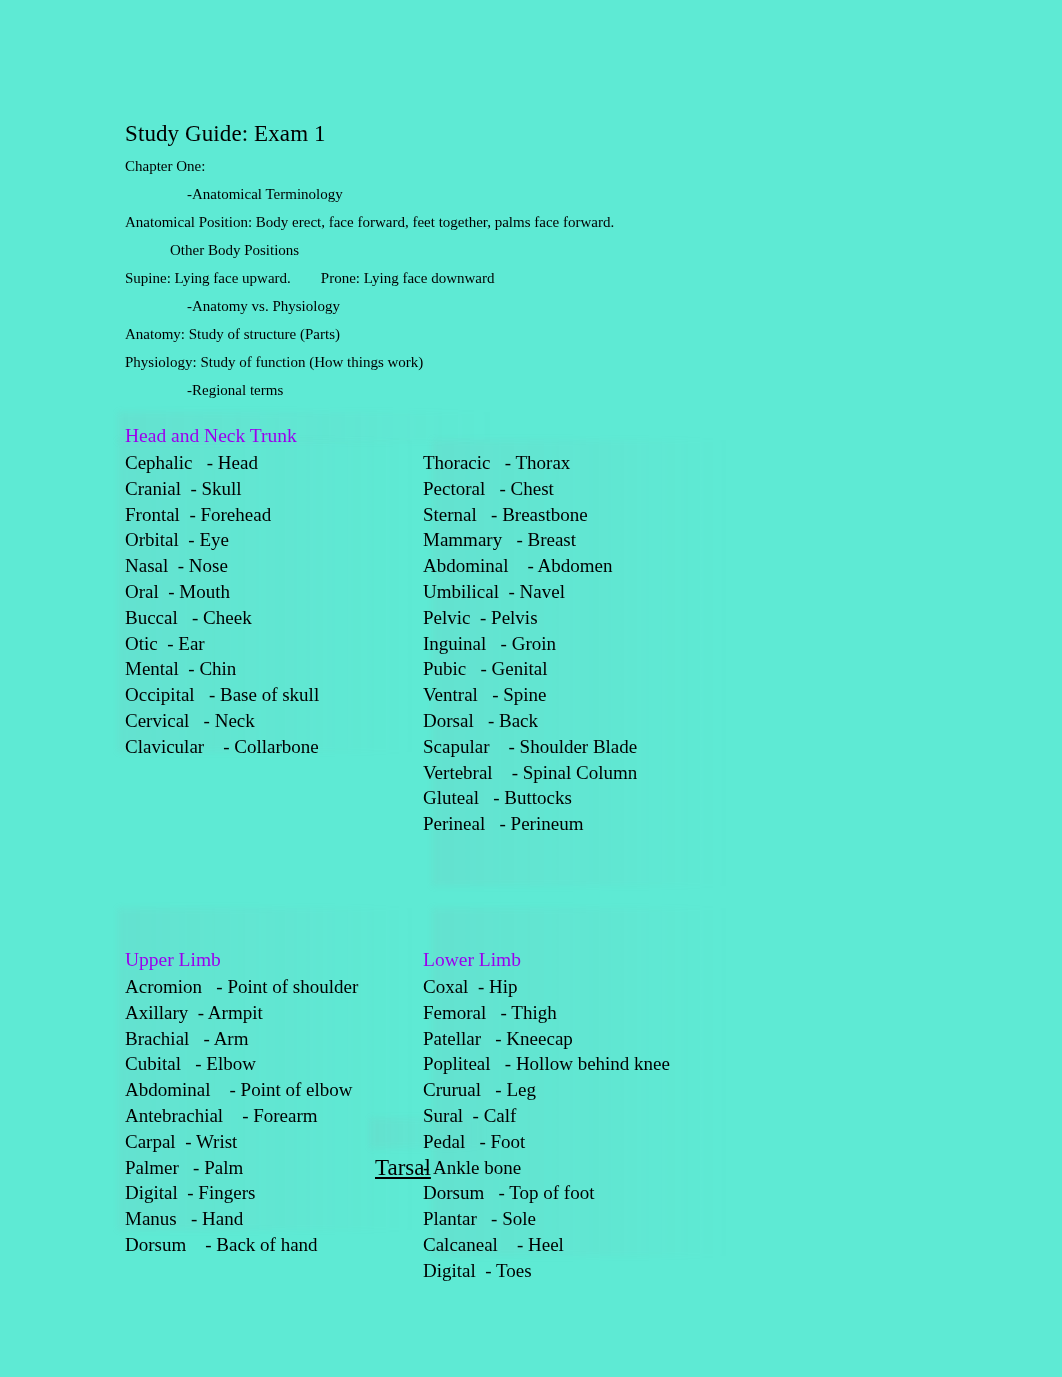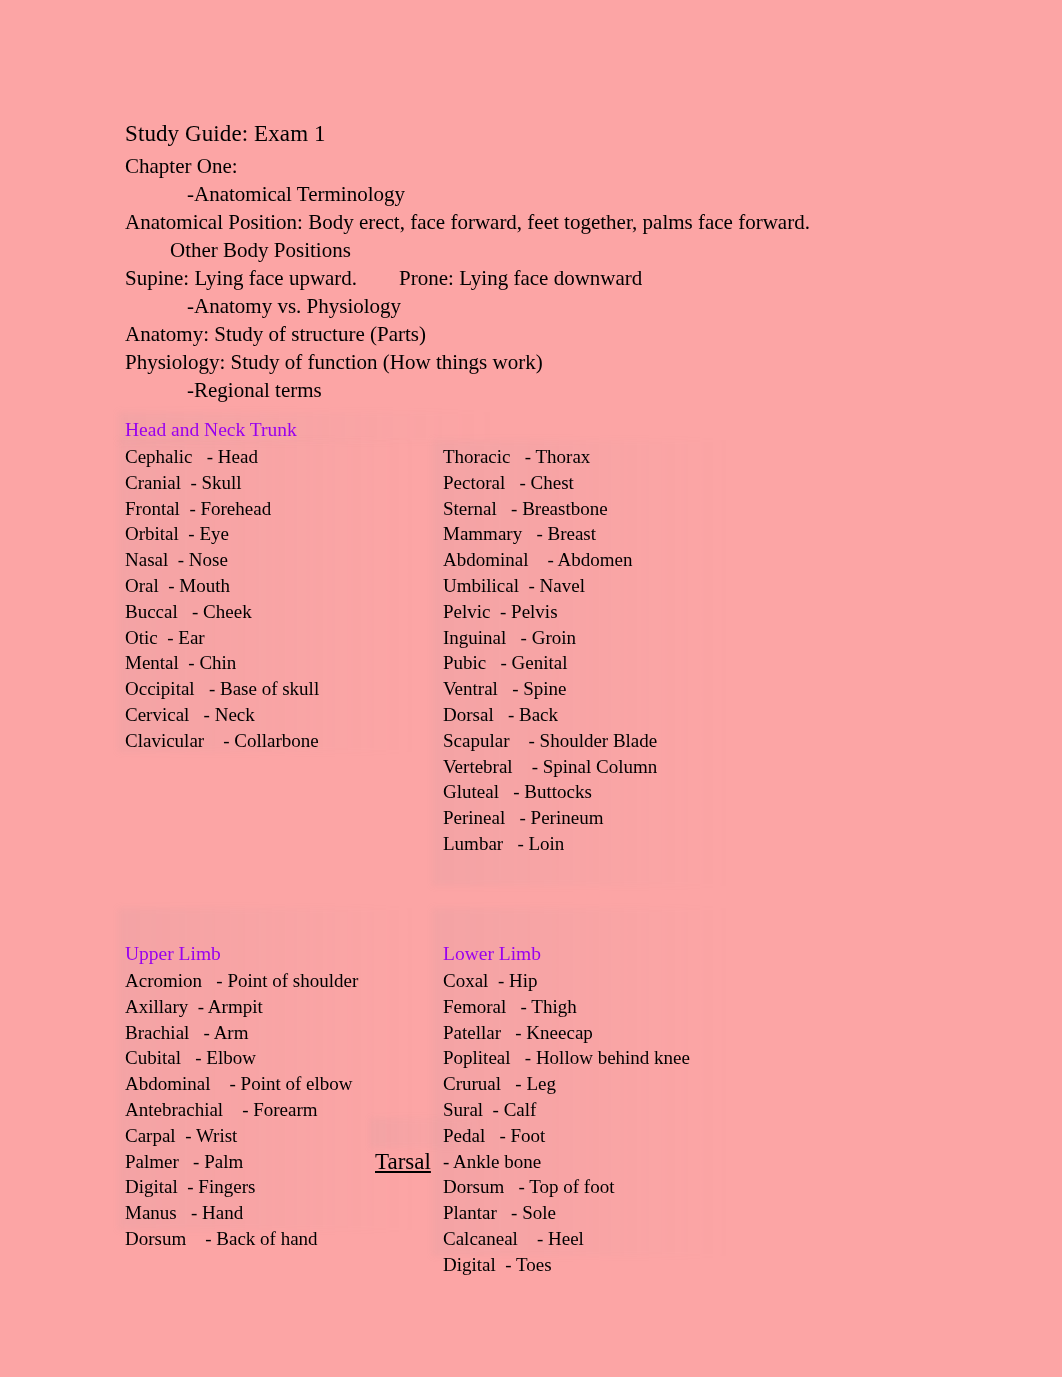--- a/index.html
+++ b/index.html
@@ -14,21 +14,21 @@
     font-family: "Liberation Serif", "DejaVu Serif", serif;
     color: #000000;
     overflow: hidden;
   }
 
   .page {
     position: absolute;
     top: 0; left: 0;
     width: 1062px;
     height: 1377px;
-    background: #fca5a5;
+    background: #5eead4;
   }
 
   
   .wash {
     position: absolute;
     pointer-events: none;
     background: linear-gradient(90deg, rgba(160,150,165,0.085) 0%, rgba(170,160,175,0.05) 45%, rgba(255,255,255,0) 100%);
     filter: blur(3px);
   }
 
@@ -41,21 +41,21 @@
 
   .title {
     font-size: 23px;
     line-height: 31px;
     margin: 0 0 3px 0;
     font-weight: normal;
     letter-spacing: 0.1px;
   }
 
   .line {
-    font-size: 21px;
+    font-size: 15px;
     line-height: 28px;
     white-space: pre;
   }
 
   .indent1 { padding-left: 62px; }
   .indent2 { padding-left: 45px; font-family: Liberation Serif, serif; }
 
   .columns {
     position: relative;
     margin-top: 2px;
@@ -71,21 +71,21 @@
   .grid {
     position: relative;
     width: 820px;
   }
 
   .col {
     position: absolute;
     top: 0;
   }
   .col-left  { left: 0px;   width: 310px; }
-  .col-right { left: 318px; width: 500px; }
+  .col-right { left: 298px; width: 500px; }
 
   .entry {
     font-size: 19px;
     line-height: 25.8px;
     white-space: pre;
     position: relative;
   }
 
   .entry .term { }
   .entry .sep  { }
@@ -121,21 +121,21 @@
       <div class="line indent1">-Anatomical Terminology</div>
       <div class="line">Anatomical Position: Body erect, face forward, feet together, palms face forward.</div>
       <div class="line indent2">Other Body Positions</div>
       <div class="line">Supine: Lying face upward.        Prone: Lying face downward</div>
       <div class="line indent1">-Anatomy vs. Physiology</div>
       <div class="line">Anatomy: Study of structure (Parts)</div>
       <div class="line">Physiology: Study of function (How things work)</div>
       <div class="line indent1">-Regional terms</div>
     </div>
 
-    <div class="columns" style="margin-top:12px;">
+    <div class="columns" style="margin-top:18px;">
       <div class="grid" style="height:470px;">
 
         <div class="col col-left">
           <div class="colhead">Head and Neck Trunk</div>
           <div id="s0-left">
               <div class="entry"><span class="term">Cephalic</span><span class="sep">   - </span><span class="mean">Head</span></div>
               <div class="entry"><span class="term">Cranial</span><span class="sep">  - </span><span class="mean">Skull</span></div>
               <div class="entry"><span class="term">Frontal</span><span class="sep">  - </span><span class="mean">Forehead</span></div>
               <div class="entry"><span class="term">Orbital</span><span class="sep">  - </span><span class="mean">Eye</span></div>
               <div class="entry"><span class="term">Nasal</span><span class="sep">  - </span><span class="mean">Nose</span></div>
@@ -160,21 +160,20 @@
               <div class="entry"><span class="term">Umbilical</span><span class="sep">  - </span><span class="mean">Navel</span></div>
               <div class="entry"><span class="term">Pelvic</span><span class="sep">  - </span><span class="mean">Pelvis</span></div>
               <div class="entry"><span class="term">Inguinal</span><span class="sep">   - </span><span class="mean">Groin</span></div>
               <div class="entry"><span class="term">Pubic</span><span class="sep">   - </span><span class="mean">Genital</span></div>
               <div class="entry"><span class="term">Ventral</span><span class="sep">   - </span><span class="mean">Spine</span></div>
               <div class="entry"><span class="term">Dorsal</span><span class="sep">   - </span><span class="mean">Back</span></div>
               <div class="entry"><span class="term">Scapular</span><span class="sep">    - </span><span class="mean">Shoulder Blade</span></div>
               <div class="entry"><span class="term">Vertebral</span><span class="sep">    - </span><span class="mean">Spinal Column</span></div>
               <div class="entry"><span class="term">Gluteal</span><span class="sep">   - </span><span class="mean">Buttocks</span></div>
               <div class="entry"><span class="term">Perineal</span><span class="sep">   - </span><span class="mean">Perineum</span></div>
-              <div class="entry"><span class="term">Lumbar</span><span class="sep">   - </span><span class="mean">Loin</span></div>
             </div>
         </div>
 
       </div>
     </div>
 
     <div class="columns" style="margin-top:54px;">
       <div class="grid" style="height:340px;">
 
         <div class="col col-left">

